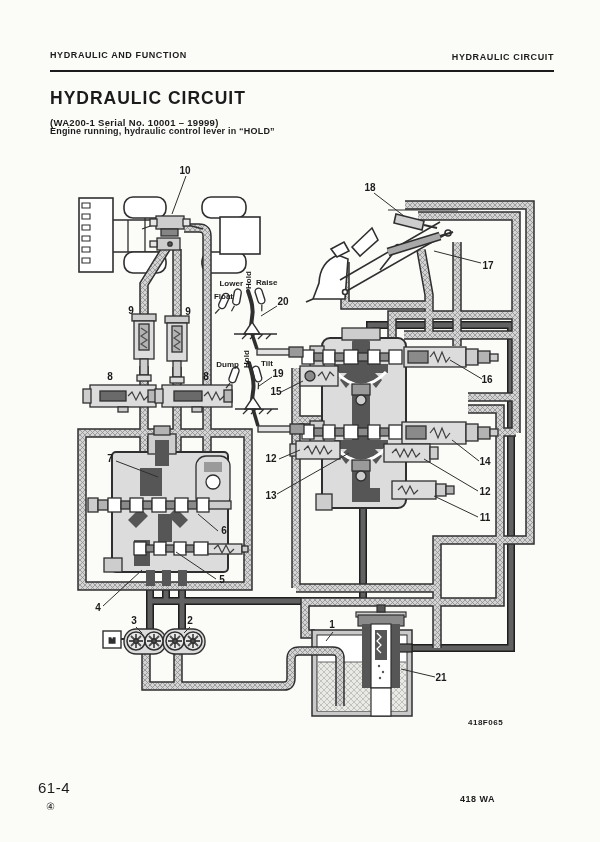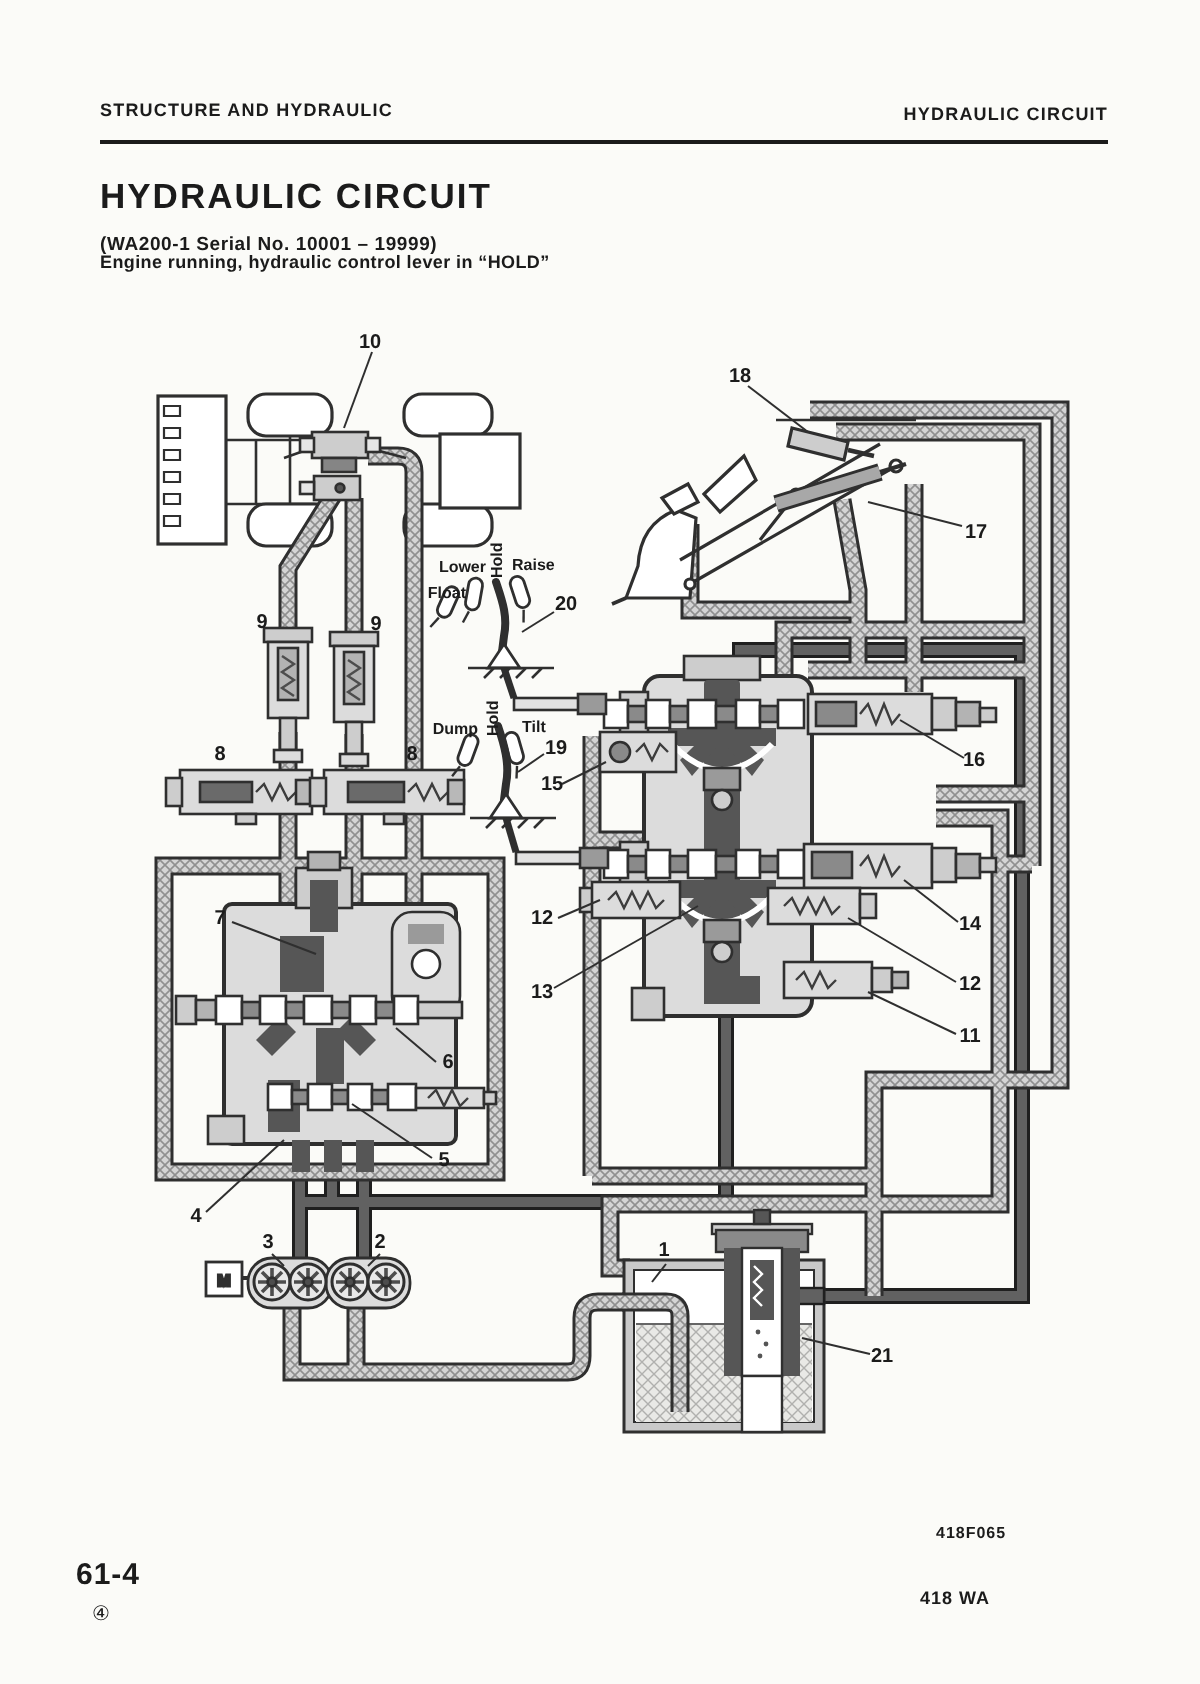--- a/index.html
+++ b/index.html
@@ -9,32 +9,32 @@
     font-family:"Liberation Sans", sans-serif;
     color:#1b1b1b;
     -webkit-font-smoothing:antialiased;
   }
   .abs{position:absolute;}
   .hdr{font-size:9px;font-weight:bold;letter-spacing:.6px;}
   #rule{left:50px;right:46px;top:70px;height:2px;background:#1b1b1b;}
   #title{left:50px;top:88px;font-size:17.5px;font-weight:bold;letter-spacing:1px;}
   #subtitle{left:50px;top:117px;font-size:9.5px;font-weight:bold;letter-spacing:.3px;}
   #note{left:50px;top:126px;font-size:9px;font-weight:bold;letter-spacing:.2px;}
-  #figid{left:468px;top:718px;font-size:8px;font-weight:bold;letter-spacing:.5px;margin-top:44px;}
-  #pageno{left:38px;top:779px;font-size:15px;font-weight:bold;letter-spacing:.5px;}
+  #figid{left:468px;top:718px;font-size:8px;font-weight:bold;letter-spacing:.5px;}
+  #pageno{left:38px;top:779px;font-size:15px;font-weight:normal;letter-spacing:.5px;}
   #edition{left:46px;top:801px;font-size:10px;}
   #model{left:460px;top:794px;font-size:9px;font-weight:bold;letter-spacing:.5px;}
   svg text{font-family:"Liberation Sans", sans-serif;}
   .lbl{font-size:8px;font-weight:bold;fill:#1b1b1b;}
   .num{font-size:10px;font-weight:bold;fill:#1b1b1b;}
 </style>
 </head>
 <body>
 
-<div class="abs hdr" id="hl" style="left:50px;top:50px">STRUCTURE  AND  HYDRAULIC</div>
+<div class="abs hdr" id="hl" style="left:50px;top:50px">HYDRAULIC  AND  FUNCTION</div>
 <div class="abs hdr" id="hr" style="right:46px;top:52px">HYDRAULIC  CIRCUIT</div>
 <div class="abs" id="rule"></div>
 <div class="abs" id="title">HYDRAULIC  CIRCUIT</div>
 <div class="abs" id="subtitle">(WA200-1 Serial No. 10001  –  19999)</div>
 <div class="abs" id="note">Engine running, hydraulic control lever in “HOLD”</div>
 <div class="abs" id="figid">418F065</div>
 <div class="abs" id="pageno">61-4</div>
 <div class="abs" id="edition">④</div>
 <div class="abs" id="model">418 WA</div>
 

